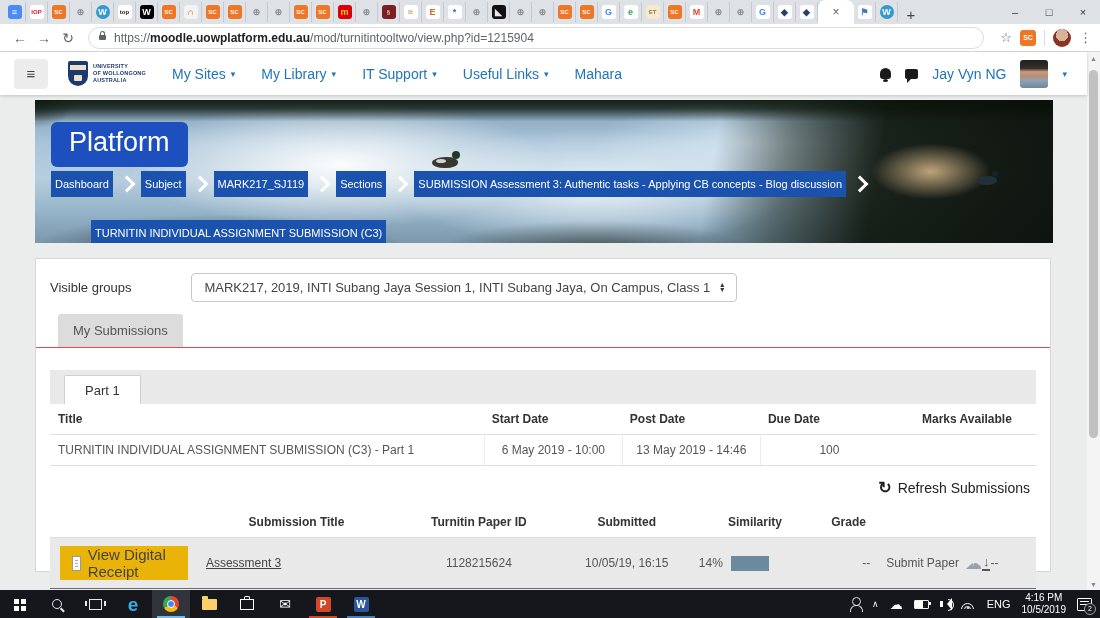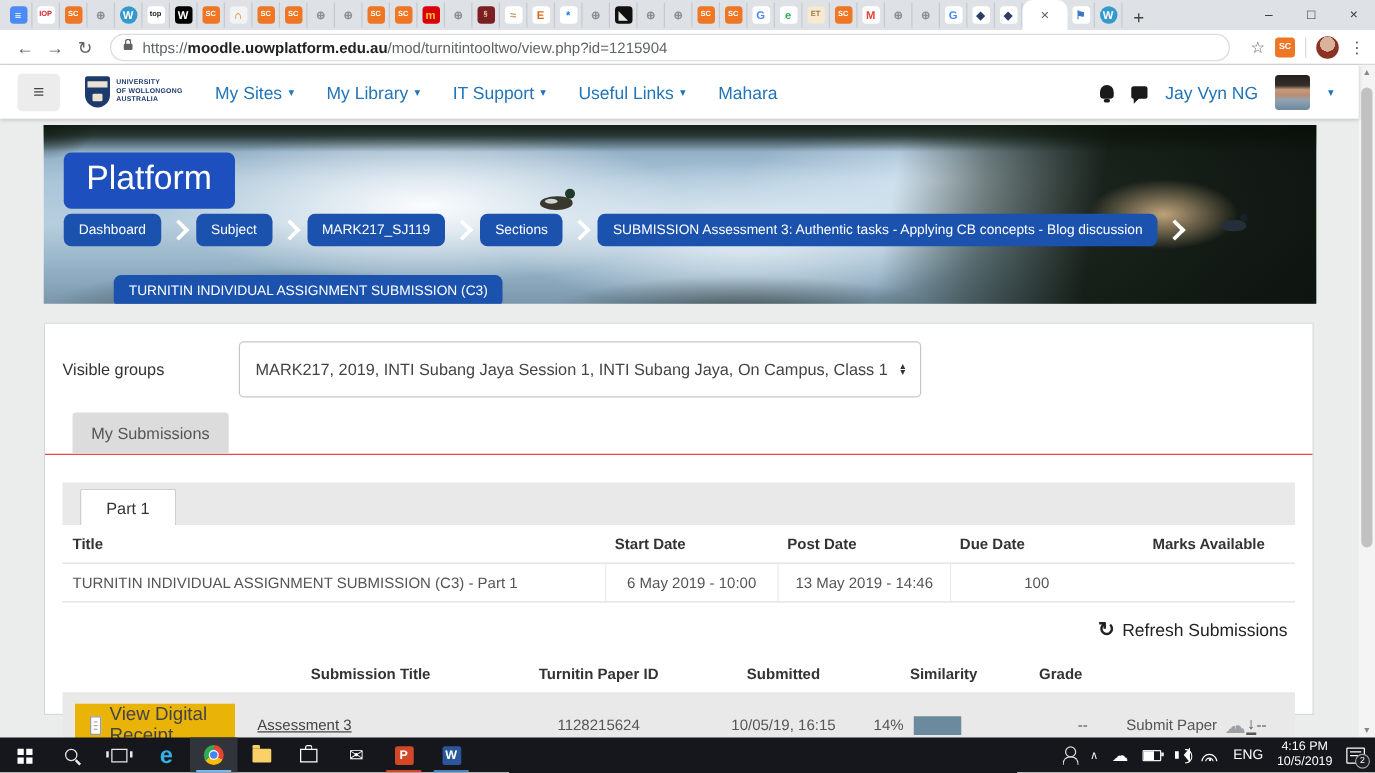--- a/index.html
+++ b/index.html
@@ -79,29 +79,29 @@
   .duck.d1{left:39%;top:40%;width:26px;height:11px;}
   .duck.d1::before{content:"";position:absolute;right:-2px;top:-6px;width:8px;height:8px;background:#1e3a28;border-radius:50%;}
   .duck.d1::after{content:"";position:absolute;left:4px;top:2px;width:10px;height:4px;background:#cfd4d6;border-radius:50%;}
   .duck.d2{left:92.5%;top:53%;width:20px;height:9px;background:#23303c;}
   .duck.d2::before{content:"";position:absolute;right:-1px;top:-5px;width:6px;height:6px;background:#17222b;border-radius:50%;}
   .platformbox{position:absolute;left:16px;top:22px;background:#1d4fbe;color:#fff;
                font-size:27px;padding:5px 18px 9px;border-radius:6px;}
   .crumbrow{position:absolute;left:16px;display:flex;align-items:center;}
   .crumbrow.r1{top:71px;}
   .crumbrow.r2{top:120px;margin-left:40px;}
-  .crumb{background:#1a52ae;color:#fff;font-size:11px;padding:7px 12px;white-space:nowrap;border-radius:6px;}
+  .crumb{background:#1a52ae;color:#fff;font-size:11px;padding:7px 4px;white-space:nowrap;}
   .crumbsep{width:9px;height:9px;border-top:3px solid #fff;border-right:3px solid #fff;
             transform:rotate(45deg);margin:0 8px;flex:none;}
   
   .card{position:absolute;left:35px;top:258px;width:1016px;height:314px;background:#fff;
         border:1px solid #d8d8d8;box-sizing:border-box;}
   .vgrow{display:flex;align-items:center;margin:14px 0 0 14px;}
   .vglabel{font-size:13px;color:#333;}
-  .vgselect{margin-left:60px;border:1px solid #c8c8c8;border-radius:4px;padding:14px 12px;
+  .vgselect{margin-left:60px;border:1px solid #c8c8c8;border-radius:4px;padding:6px 12px;
             font-size:13px;color:#444;display:flex;align-items:center;}
   .stepper{display:flex;flex-direction:column;margin-left:10px;font-size:8px;line-height:.6;color:#333;}
   .subtabrow{margin-top:12px;border-bottom:1px solid #ef4444;padding-left:22px;}
   .graytab{display:inline-block;background:#dcdcdc;color:#555;font-size:13px;
            padding:9px 15px;border-radius:3px 3px 0 0;}
   .partbar{margin:22px 14px 0;height:34px;background:#e9e9e9;position:relative;}
   .parttab{position:absolute;left:14px;top:5px;height:29px;background:#fff;border:1px solid #cfcfcf;
            border-bottom:none;border-radius:2px 2px 0 0;padding:0 20px;display:flex;align-items:center;
            font-size:13px;color:#333;box-sizing:border-box;}
   .tbl{margin:0 14px;}
@@ -118,21 +118,21 @@
   .thead .c-date{justify-content:flex-start;}
   .refreshrow{display:flex;justify-content:flex-end;align-items:center;margin:12px 20px 10px 14px;}
   .refresh{display:flex;align-items:center;gap:6px;font-size:14px;color:#222;cursor:pointer;}
   .refreshicon{font-size:16px;font-weight:bold;}
   .s-recpt{width:15%;justify-content:center;}
   .s-title{width:20%;}
   .s-id{width:17%;justify-content:center;}
   .s-sub{width:13%;justify-content:center;}
   .s-sim{width:13%;}
   .s-grade{width:6%;justify-content:flex-end;}
-  .s-act{width:16%;justify-content:center;}
+  .s-act{width:16%;justify-content:flex-start;}
   .shead .tc{font-weight:bold;color:#333;justify-content:center;}
   .shead{border-bottom:1px solid #ddd;}
   .sbody{background:#e9e9e9;border-bottom:1px solid #6a6a6a;color:#555;min-height:36px;}
   .receiptchip{background:#eab308;align-self:stretch;display:flex;align-items:center;gap:7px;
                padding:0 12px;font-size:15px;color:#444;margin:0 2px;}
   .docicon{width:10px;height:13px;background:#fff;border:1px solid #9a9a9a;position:relative;}
   .docicon::before{content:"";position:absolute;left:2px;right:2px;top:3px;height:1px;background:#aaa;
                    box-shadow:0 3px 0 #aaa,0 6px 0 #aaa;}
   .asslink{color:#444;text-decoration:underline;font-size:12px;}
   .swatch{display:inline-block;width:38px;height:15px;margin-left:8px;}

